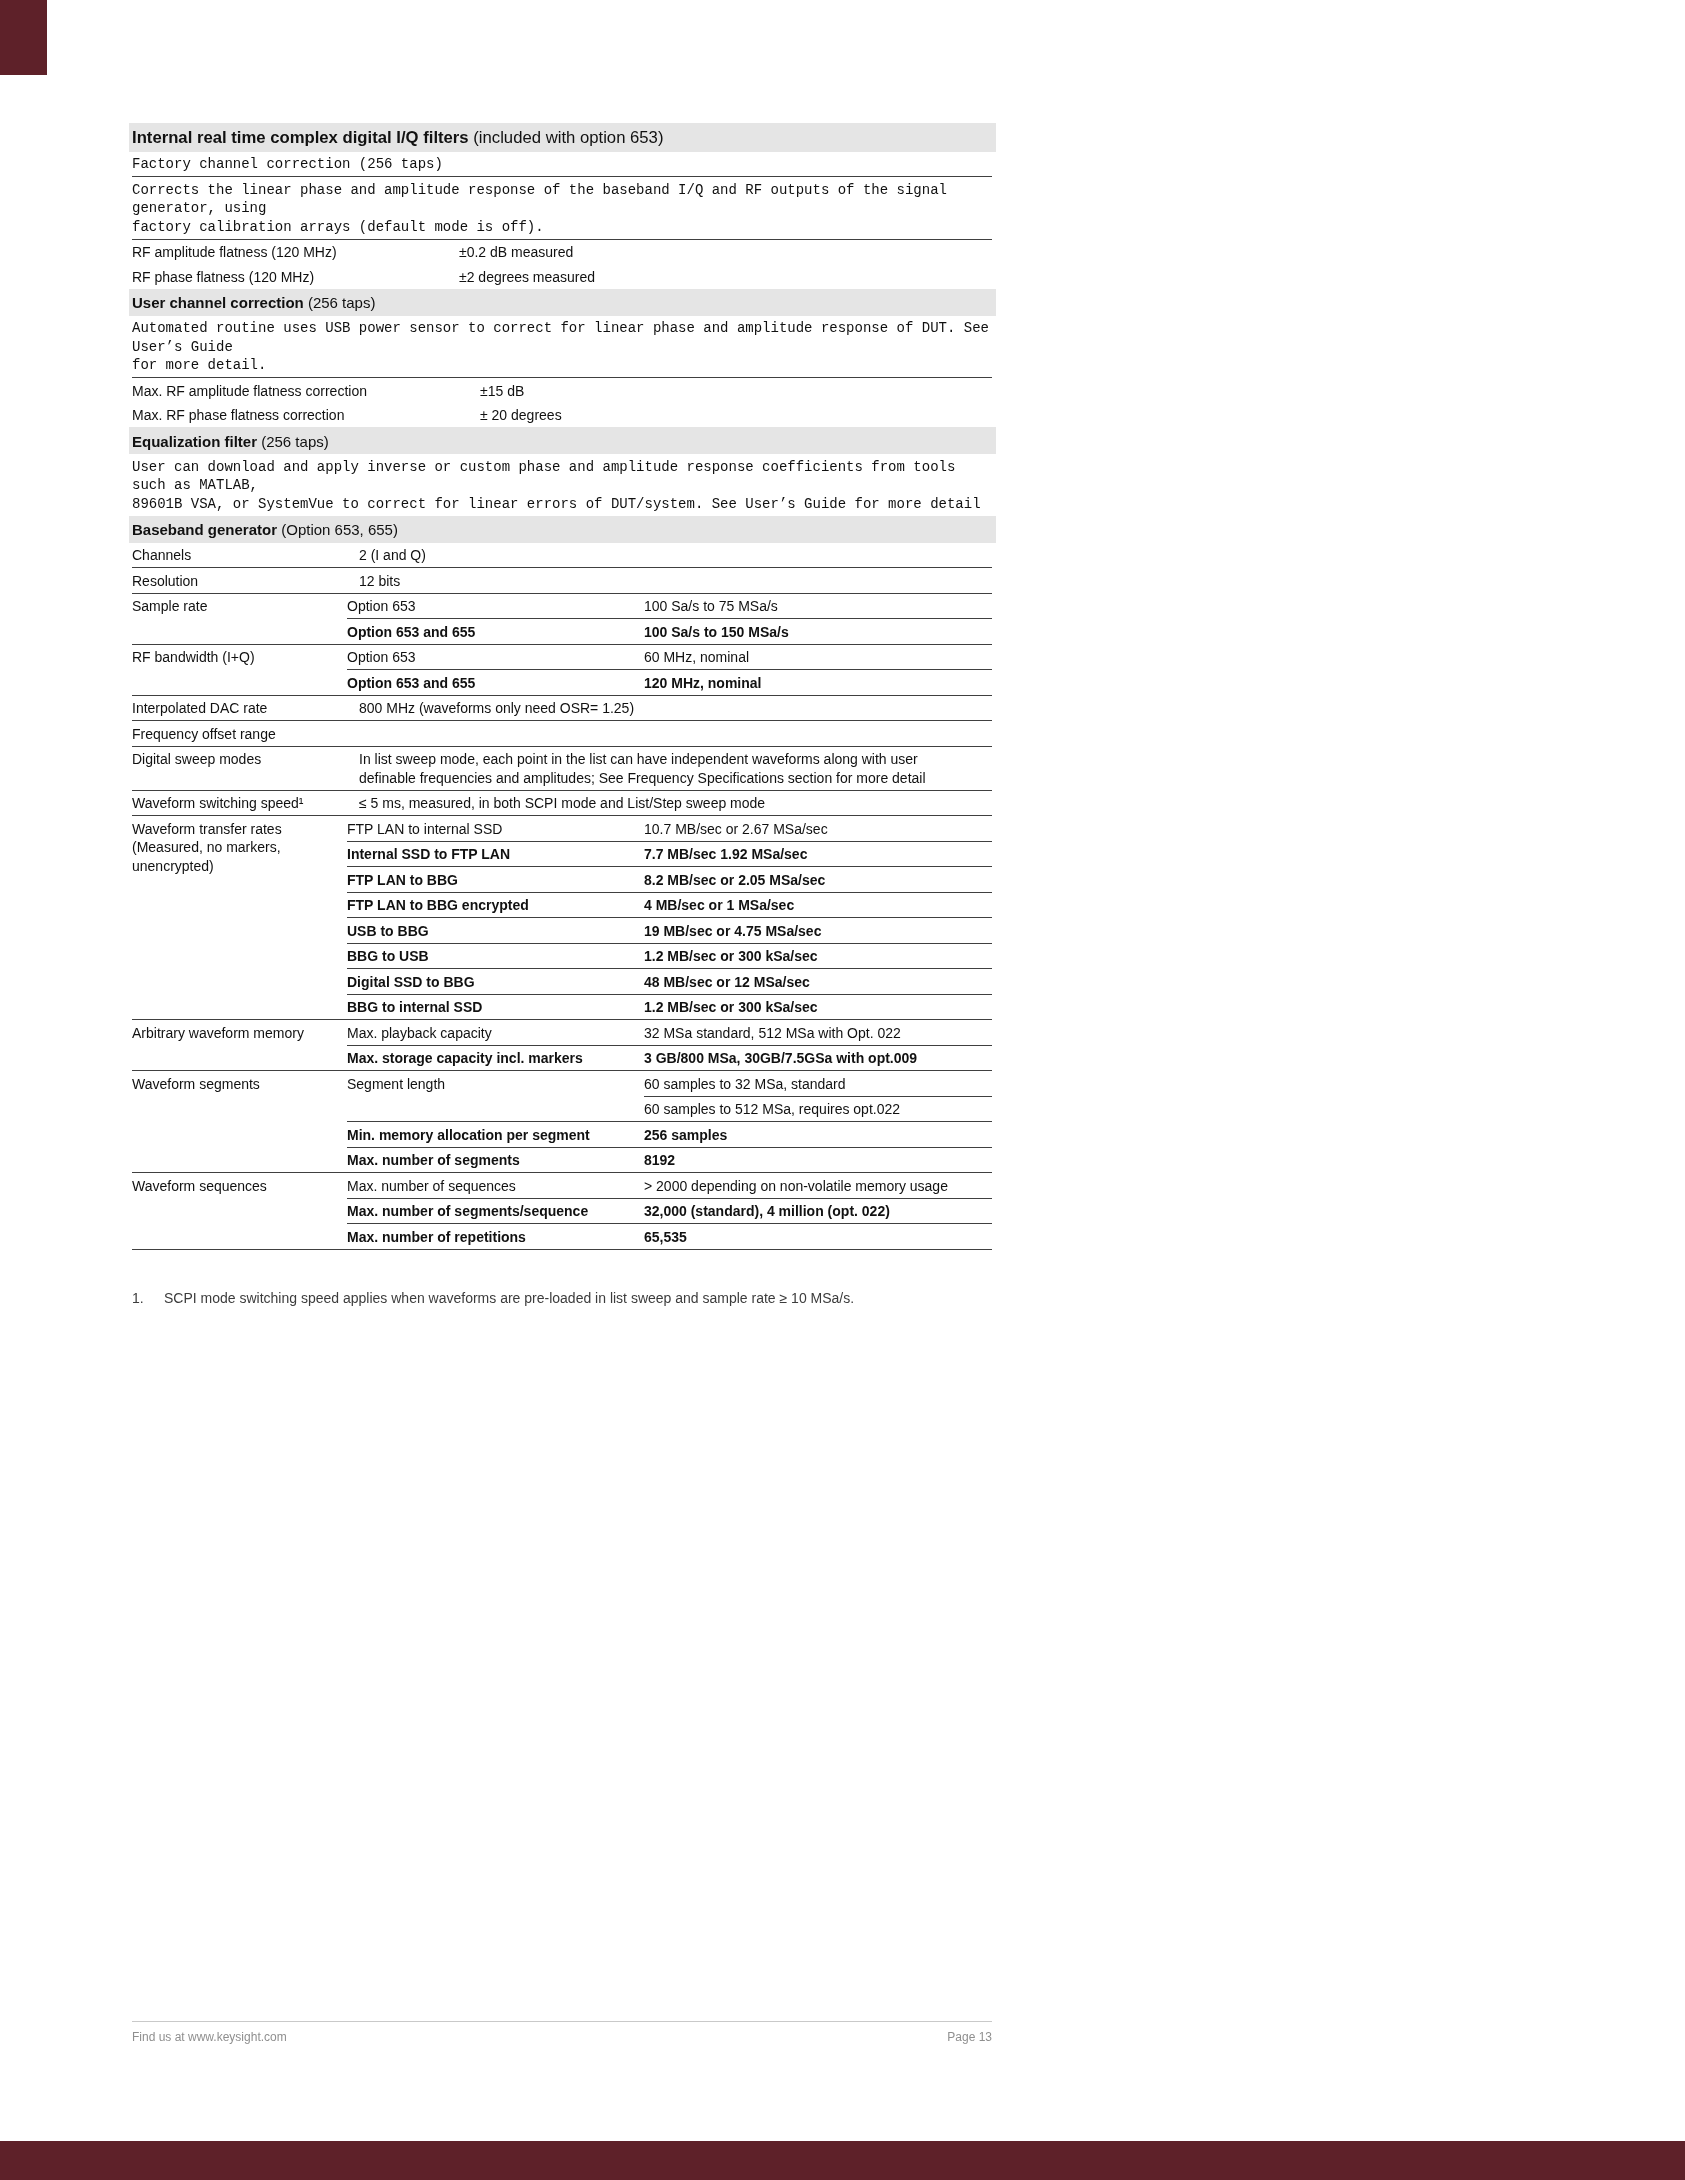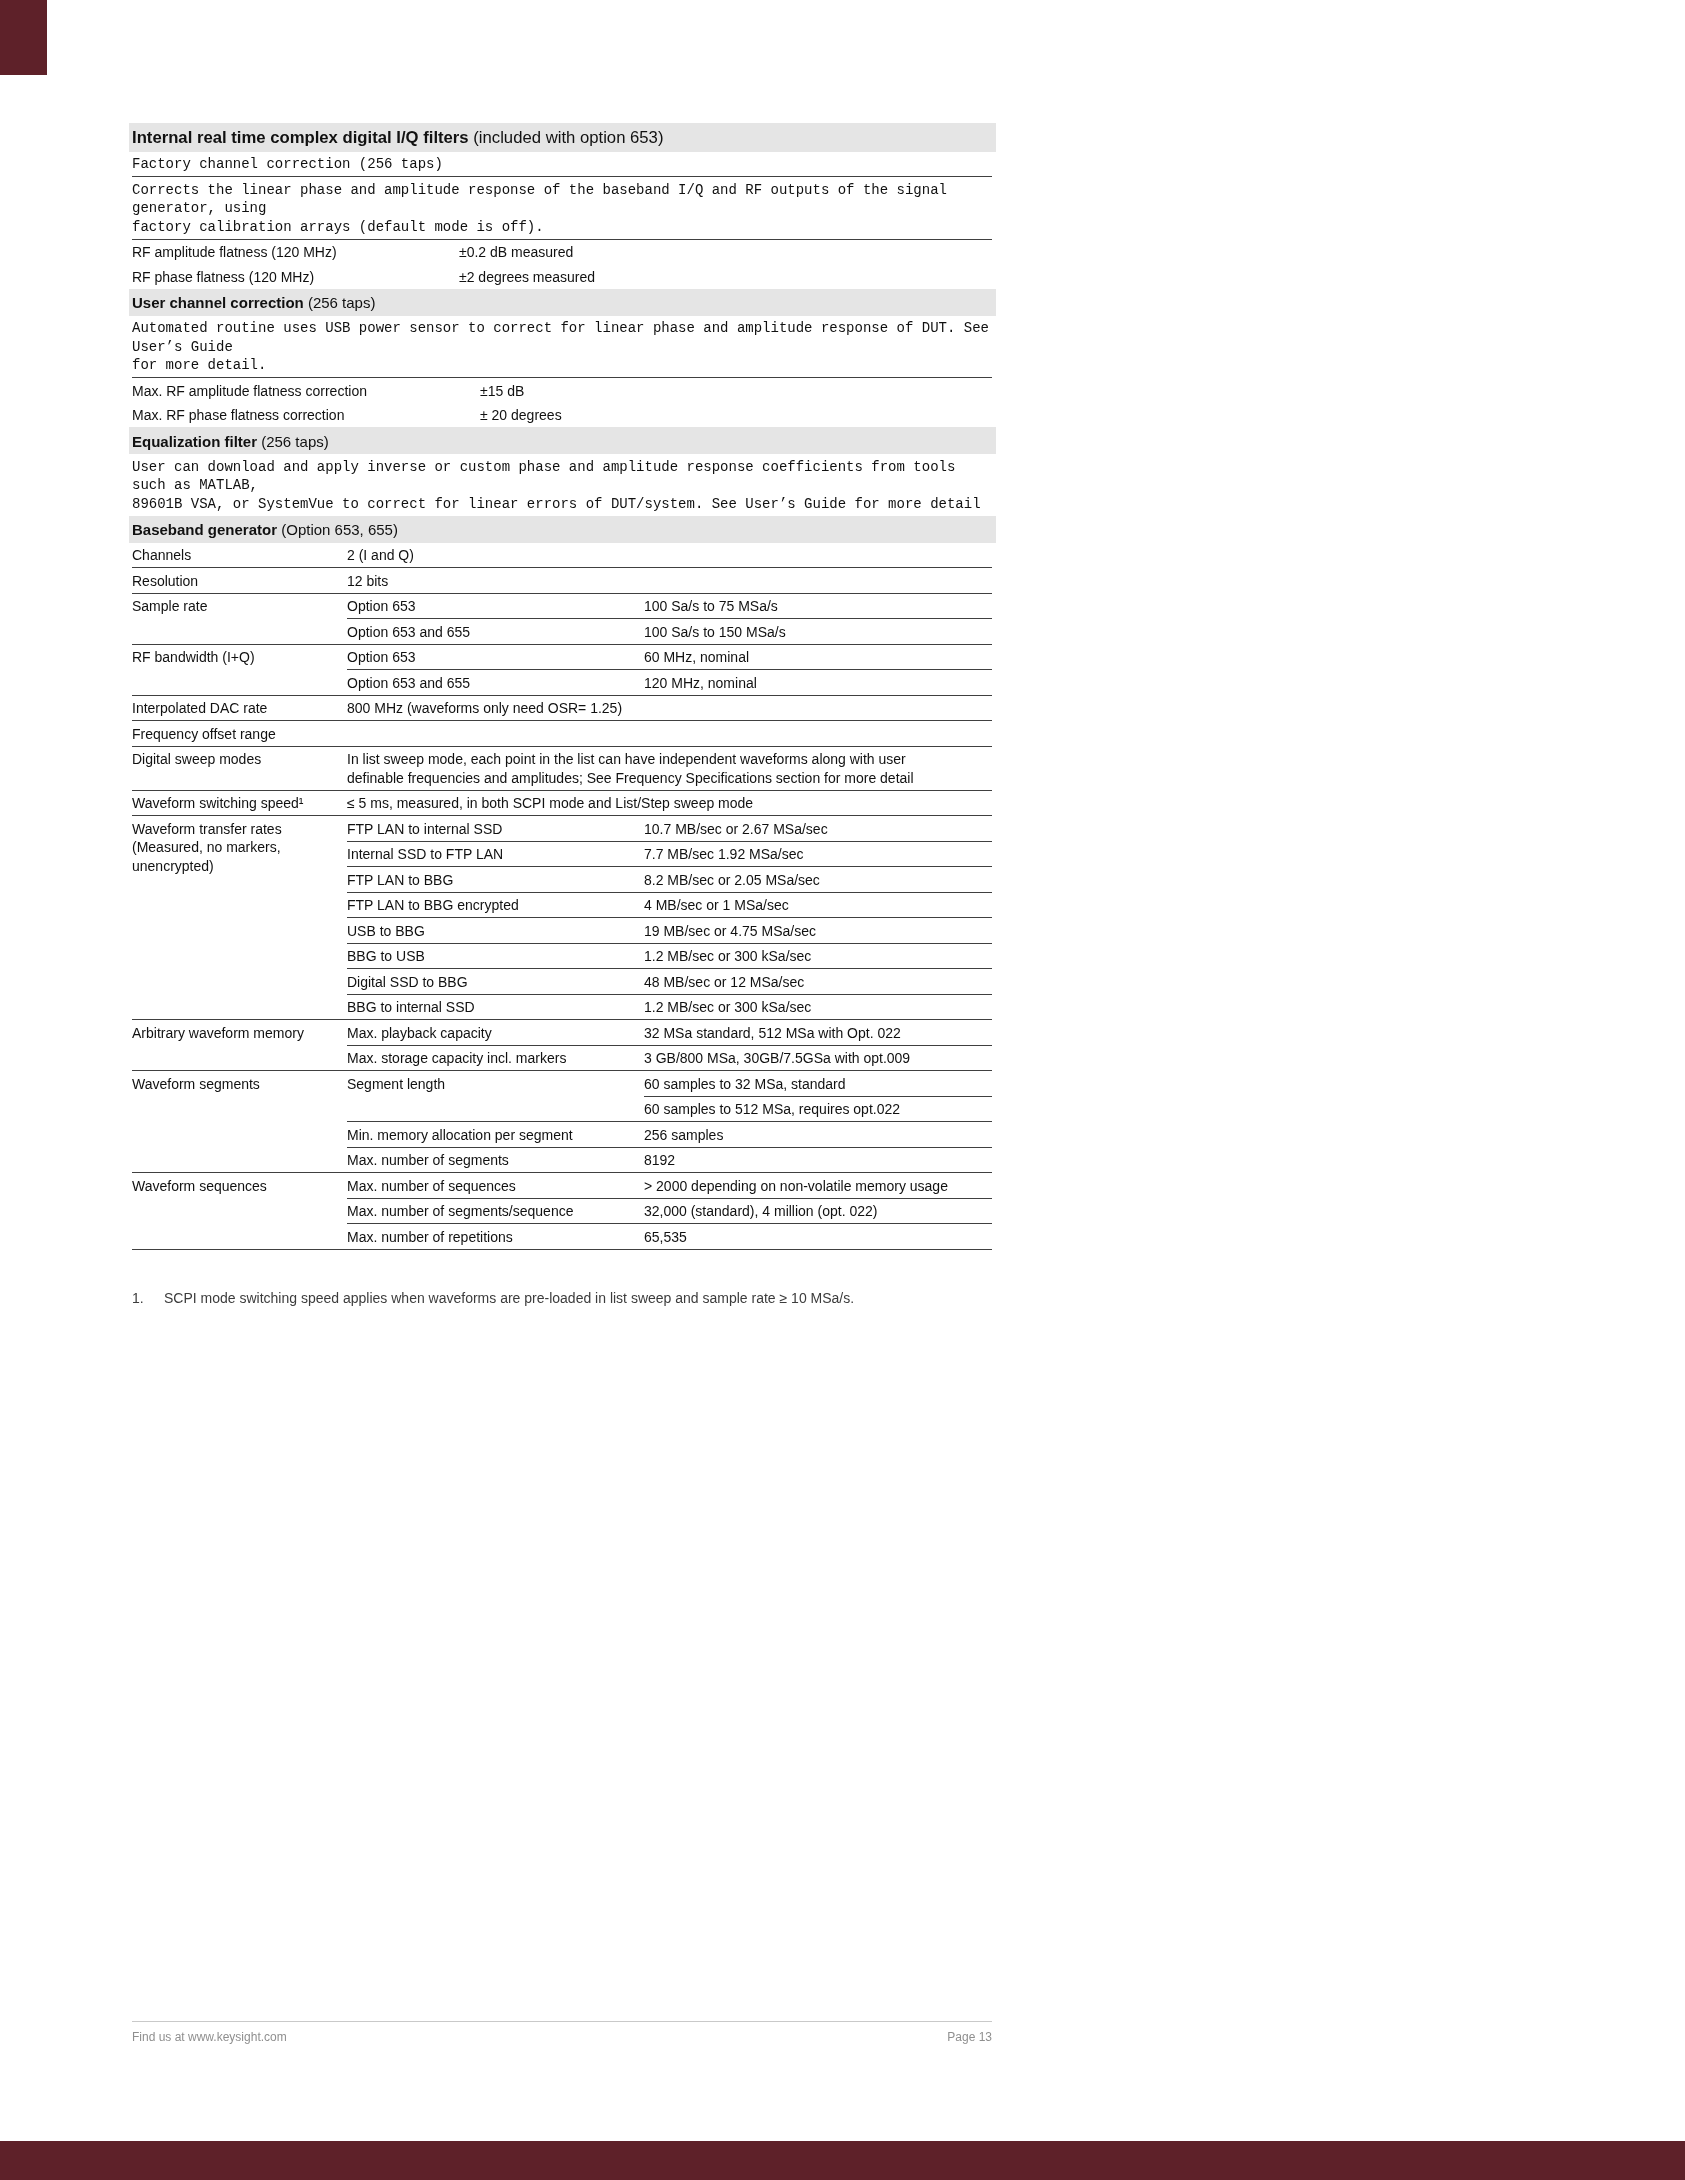--- a/index.html
+++ b/index.html
@@ -44,26 +44,26 @@
   .flexrow { display: flex; }
   .para { white-space: pre-line; padding: 3.5px 0 2.6px 0; font-family: Liberation Mono, monospace; }
   .kvl { padding: 3.5px 8.8px 2.6px 0; box-sizing: border-box; }
   .kvv { flex: 1; padding: 3.5px 0 2.6px 0; }
   .c1 {
     flex: 0 0 215px; width: 215px;
     padding: 3.5px 8.8px 2.6px 0;
     box-sizing: border-box;
     white-space: pre-line;
   }
-  .c2span { flex: 1; white-space: pre-line; padding: 3.5px 0 2.6px 0; }
+  .c2span { flex: 1; white-space: pre-line; padding: 3.5px 0 2.6px 0; margin-left: 12px; }
   .subs { flex: 1; min-width: 0; }
   .sub { display: flex; }
   .sub .s2 { flex: 0 0 297px; width: 297px; box-sizing: border-box; padding: 3.5px 8.8px 2.6px 0; }
   .sub .s3 { flex: 1; padding: 3.5px 0 2.6px 0; }
-  .sub.rc2 { border-top: 1.3px solid #404040; }
+  .sub.rc2 { border-top: 1.3px solid #404040; font-weight: bold; }
   .sub.rc3 .s3 { border-top: 1.3px solid #404040; }
   
   .footnote {
     margin-top: 39px;
     display: flex;
     color: #3c3c3c;
   }
   .fn-marker { flex: 0 0 32px; }
   .fn-text { flex: 1; }
   

